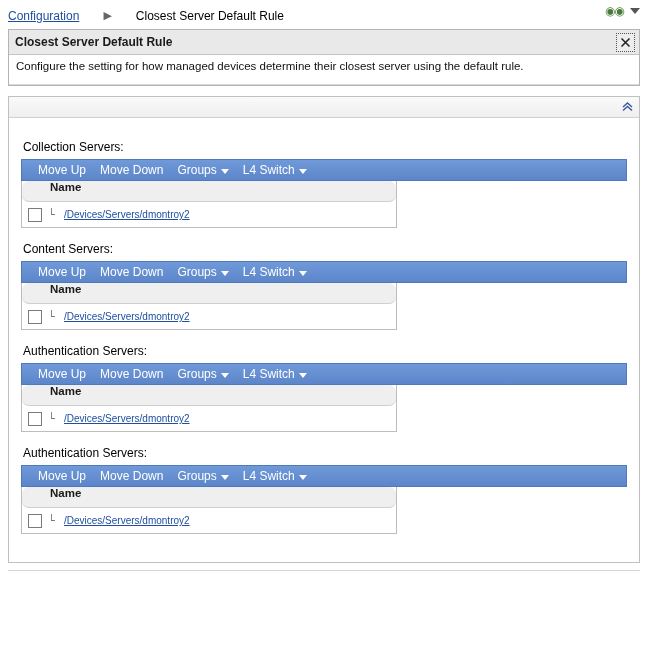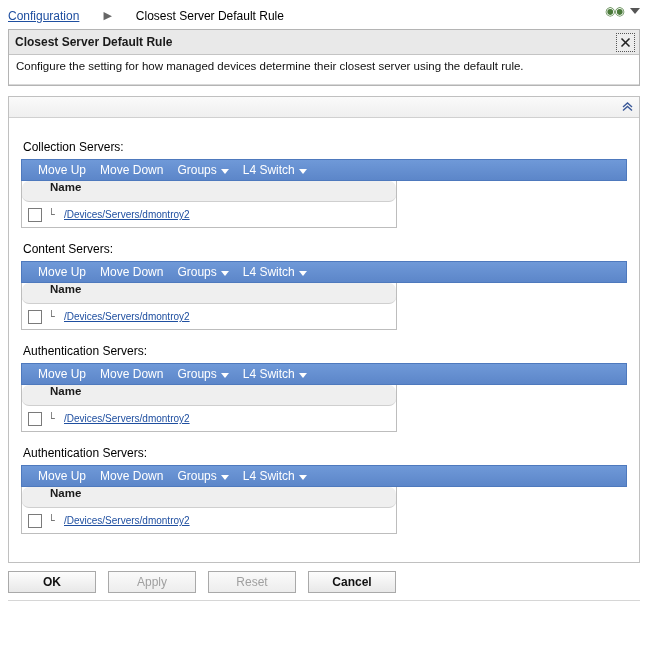--- a/index.html
+++ b/index.html
@@ -423,21 +423,15 @@
               <span class="tree-glyph">└</span>
               <span class="row-link">/Devices/Servers/dmontroy2</span>
             </div>
           </div>
         </div>
       </div>
 
     </div>
   </div>
 
-  <div class="footer">
-    <button class="btn bold">OK</button>
-    <button class="btn disabled">Apply</button>
-    <button class="btn disabled">Reset</button>
-    <button class="btn bold">Cancel</button>
-  </div>
   <div class="sep-line"></div>
 
 </div>
 
 </body></html>

